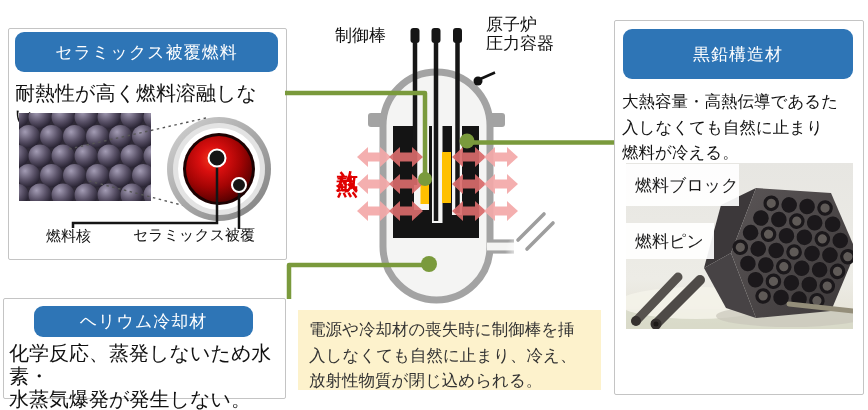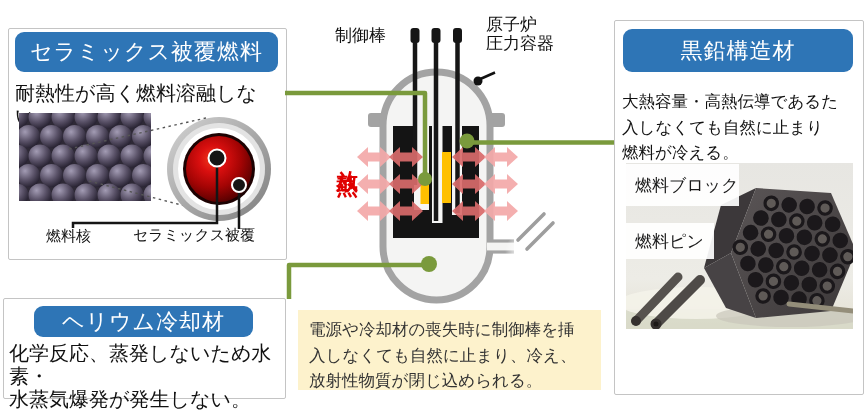--- a/index.html
+++ b/index.html
@@ -1,20 +1,20 @@
 <!DOCTYPE html>
 <html style="--header-blue: #2e75b6; --connector-green: #7a9a3c; --heat-red: #e00000; --fuel-yellow: #ffc000; --note-bg: #fdf2cc; --arrow-dark: #d96b6b; --arrow-light: #f4a9a9;"><head>
 <meta charset="utf-8">
 <style>
   html,body{margin:0;padding:0;background:#fff;}
   #stage{position:relative;width:868px;height:410px;background:#ffffff;overflow:hidden;
          font-family:"Liberation Sans","DejaVu Sans",sans-serif;color:#1a1a1a;}
   .card{position:absolute;background:#fff;border:1px solid #c4c4c4;border-radius:2px;}
   .card-header{position:absolute;background:var(--header-blue);border-radius:9px;color:#fff;
-               font-size:22px;display:flex;align-items:center;justify-content:center;letter-spacing:1px;}
+               font-size:17px;display:flex;align-items:center;justify-content:center;letter-spacing:1px;}
   .desc{position:absolute;font-size:20px;line-height:23px;color:#111;}
   .small-label{position:absolute;font-size:15px;color:#111;white-space:nowrap;}
   .diagram-label{position:absolute;font-size:17px;line-height:19px;color:#111;white-space:nowrap;}
   #heat-label{position:absolute;writing-mode:vertical-rl;font-size:22px;font-weight:bold;
               color:var(--heat-red);letter-spacing:5px;}
   #note-box{position:absolute;left:298px;top:310px;width:303px;height:80px;background:var(--note-bg);
             font-size:16.5px;line-height:25.5px;color:#333;padding:7px 0 0 11px;box-sizing:border-box;}
   .photo-label{position:absolute;background:rgba(255,255,255,0.92);display:flex;align-items:center;
                font-size:17px;color:#1a1a1a;padding-left:9px;box-sizing:border-box;}
   svg{position:absolute;}
@@ -122,21 +122,21 @@
     <div class="card-header" style="left:30px;top:7px;width:219px;height:31px;font-family:Liberation Serif, serif;">
       <span>ヘリウム冷却材</span>
     </div>
     <div class="desc" style="left:5px;top:43px;width:274px;">
       <div>化学反応、蒸発しないため水素・</div>
       <div>水蒸気爆発が発生しない。</div>
     </div>
   </div>
 
   <div class="card" style="left:614px;top:20px;width:248px;height:373px;">
-    <div class="card-header" style="left:8px;top:8px;width:230px;height:43px;">
+    <div class="card-header" style="left:8px;top:8px;width:230px;height:50px;">
       <span>黒鉛構造材</span>
     </div>
     <div class="desc" style="left:7px;top:68px;width:238px;line-height:25.5px;font-size:16.5px;">
       <div>大熱容量・高熱伝導であるた</div>
       <div>入しなくても自然に止まり</div>
       <div>燃料が冷える。</div>
     </div>
 
     <svg width="227" height="166" viewBox="0 0 227 166" style="left:11px;top:142px;">
       <defs>

